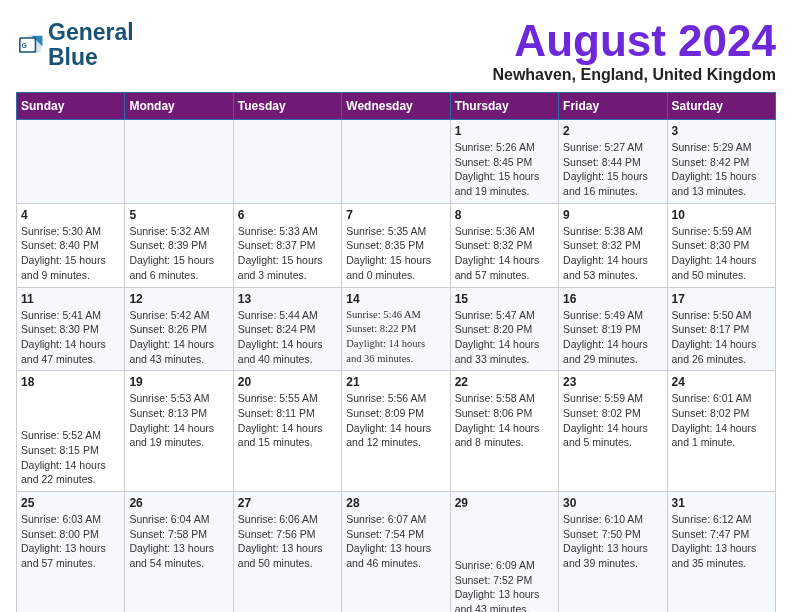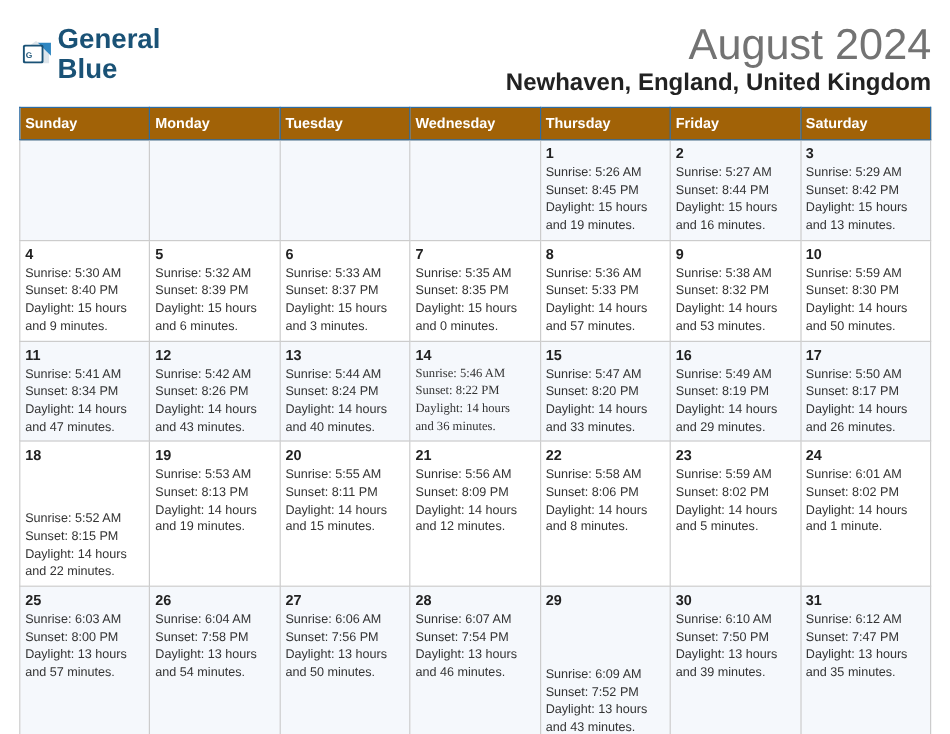--- a/index.html
+++ b/index.html
@@ -32,37 +32,37 @@
     }
     .logo-icon {
       width: 28px;
       height: 28px;
       margin-right: 4px;
     }
     .title-block {
       text-align: right;
     }
     .main-title {
-      font-size: 36px;
-      font-weight: normal;
-      color: #737373;
+      font-size: 44px;
+      font-weight: bold;
+      color: #6d28d9;
     }
     .subtitle {
-      font-size: 20px;
+      font-size: 16px;
       font-weight: bold;
       color: #222;
       text-align: right;
     }
     table {
       width: 100%;
       border-collapse: collapse;
       font-size: 11px;
     }
     thead tr th {
-      background-color: #a16207;
+      background-color: #701a75;
       color: white;
       padding: 6px 4px;
       text-align: left;
       font-size: 12px;
       font-weight: bold;
       border: 1px solid #2e6da4;
     }
     tbody tr td {
       border: 1px solid #ccc;
       padding: 4px 4px;
@@ -177,21 +177,21 @@
         <td>
           <div class="day-num">7</div>
           <div class="day-info" style="white-space: pre-line;">Sunrise: 5:35 AM
 Sunset: 8:35 PM
 Daylight: 15 hours
 and 0 minutes.</div>
         </td>
         <td>
           <div class="day-num">8</div>
           <div class="day-info" style="white-space: pre-line;">Sunrise: 5:36 AM
-Sunset: 5:33 PM
+Sunset: 8:32 PM
 Daylight: 14 hours
 and 57 minutes.</div>
         </td>
         <td>
           <div class="day-num">9</div>
           <div class="day-info" style="white-space: pre-line;">Sunrise: 5:38 AM
 Sunset: 8:32 PM
 Daylight: 14 hours
 and 53 minutes.</div>
         </td>
@@ -200,21 +200,21 @@
           <div class="day-info" style="white-space: pre-line;">Sunrise: 5:59 AM
 Sunset: 8:30 PM
 Daylight: 14 hours
 and 50 minutes.</div>
         </td>
       </tr>
       <tr>
         <td>
           <div class="day-num">11</div>
           <div class="day-info" style="white-space: pre-line;">Sunrise: 5:41 AM
-Sunset: 8:34 PM
+Sunset: 8:30 PM
 Daylight: 14 hours
 and 47 minutes.</div>
         </td>
         <td>
           <div class="day-num">12</div>
           <div class="day-info" style="white-space: pre-line;">Sunrise: 5:42 AM
 Sunset: 8:26 PM
 Daylight: 14 hours
 and 43 minutes.</div>
         </td>

